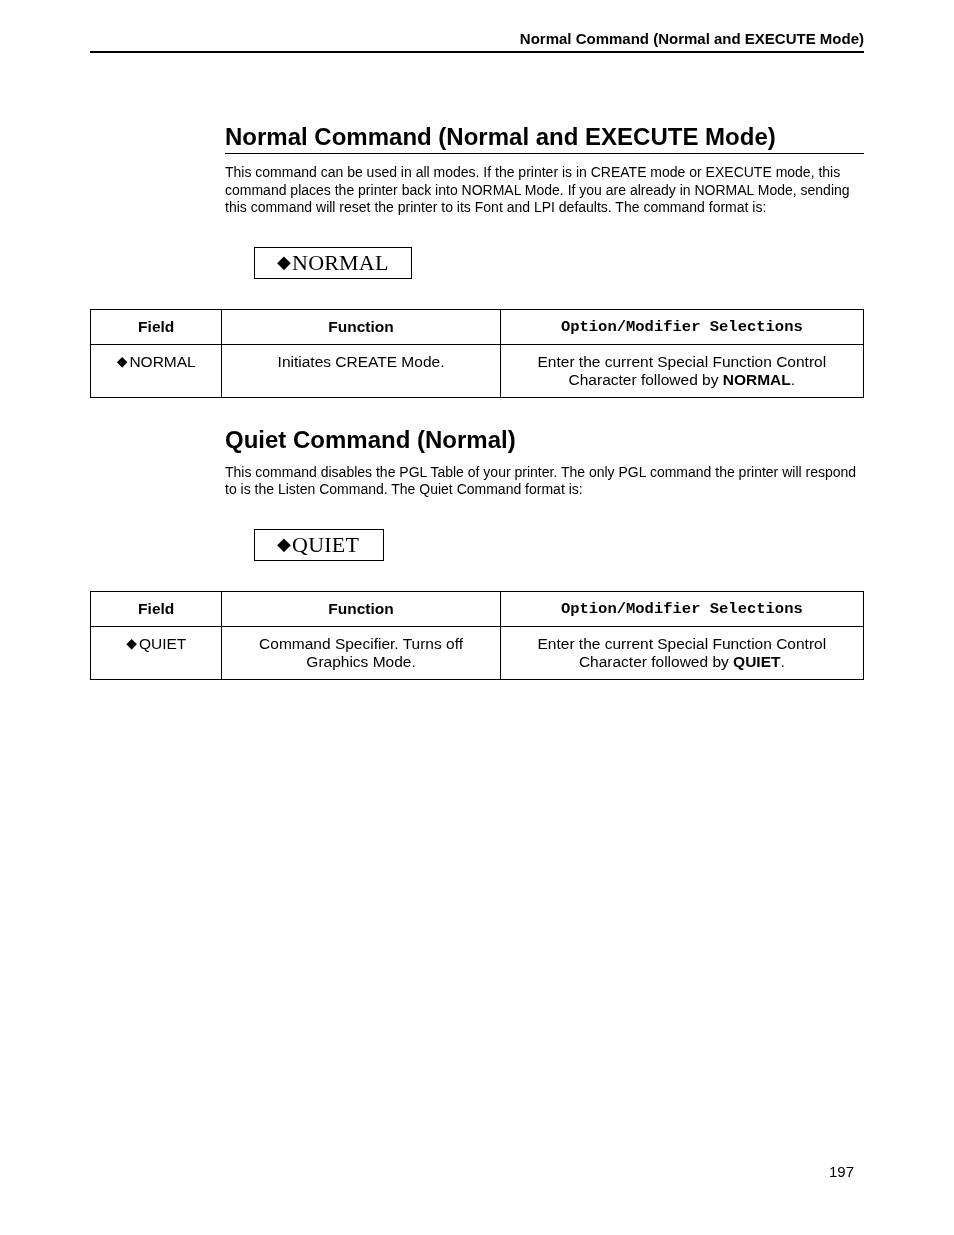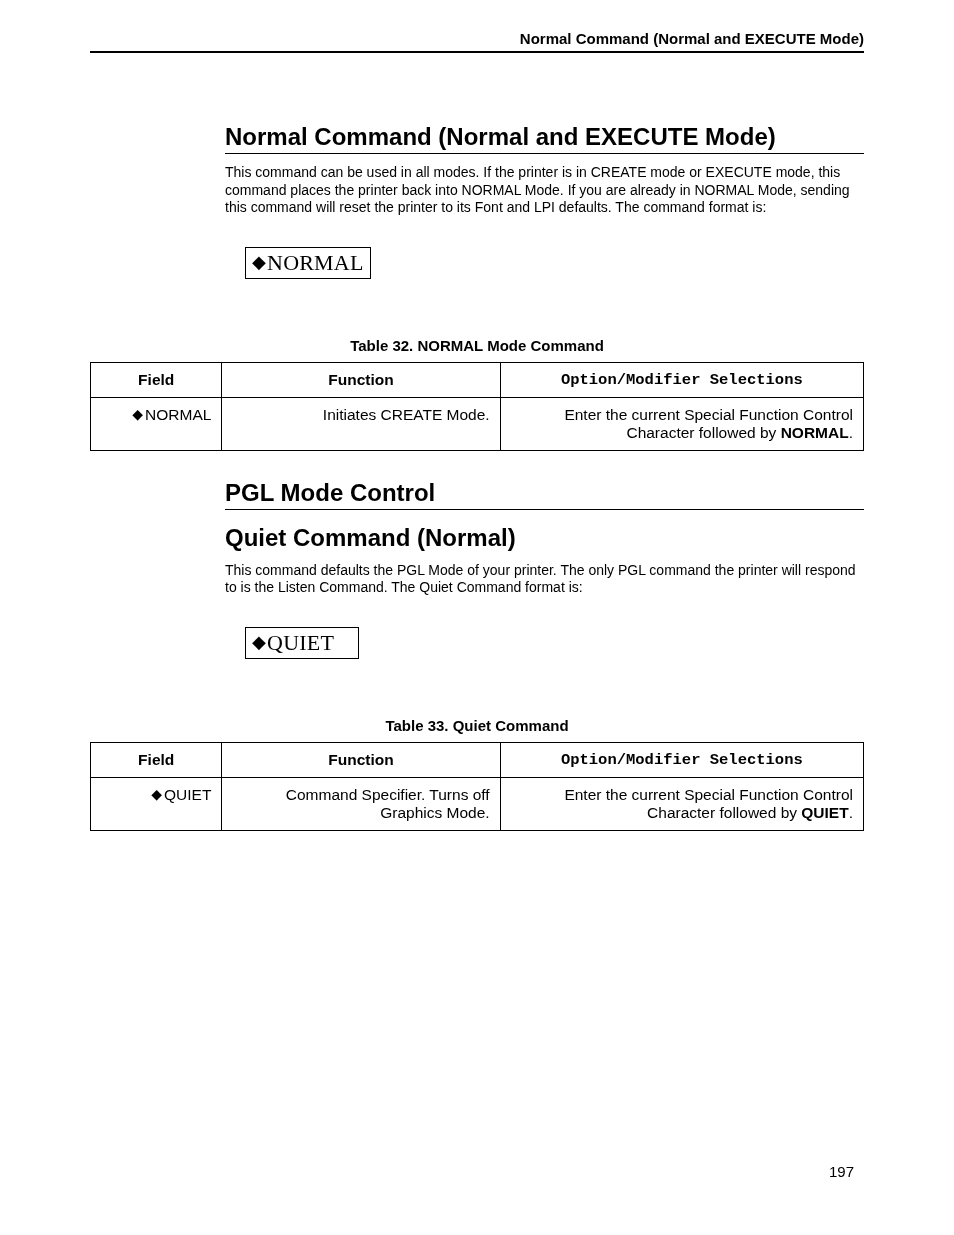--- a/index.html
+++ b/index.html
@@ -43,24 +43,24 @@
       margin: 14px 0 6px 0;
     }
     p.body-text {
       font-size: 14px;
       line-height: 1.25;
       margin: 10px 0 0 0;
     }
     .cmd-box {
       display: inline-block;
       border: 1.5px solid #000;
-      padding: 2px 6px;
+      padding: 2px 22px;
       font-family: 'Times New Roman', Times, serif;
       font-size: 22px;
-      margin: 30px 0 30px 20px;
+      margin: 30px 0 30px 29px;
       letter-spacing: 0.2px;
     }
     .cmd-box .diamond {
       font-size: 18px;
       position: relative;
       top: -2px;
       margin-right: 1px;
     }
     .table-caption {
       text-align: center;
@@ -70,21 +70,21 @@
     }
     table.reftable {
       width: 100%;
       border-collapse: collapse;
       margin-bottom: 28px;
       font-size: 15.5px;
     }
     table.reftable th, table.reftable td {
       border: 1.5px solid #000;
       padding: 8px 10px;
-      text-align: right;
+      text-align: center;
       vertical-align: top;
     }
     table.reftable th {
       text-align: center;
       font-weight: bold;
     }
     .col-field { width: 17%; }
     .col-func { width: 36%; }
     .col-opt { width: 47%; font-family: Liberation Mono, monospace; }
     .diamond-inline {
@@ -108,50 +108,47 @@
 
   <div class="content">
     <h1 class="section-title">Normal Command (Normal and EXECUTE Mode)</h1>
     <p class="body-text">This command can be used in all modes. If the printer is in CREATE mode or EXECUTE mode, this command places the printer back into NORMAL Mode. If you are already in NORMAL Mode, sending this command will reset the printer to its Font and LPI defaults. The command format is:</p>
     <div class="cmd-box">
       <span class="diamond">◆</span><span>NORMAL</span>
     </div>
   </div>
 
   <div class="content-tables">
-    <div class="table-caption">Table 32. NORMAL Mode Command</div>
     <table class="reftable">
       <thead>
         <tr>
           <th class="col-field">Field</th>
           <th class="col-func">Function</th>
           <th class="col-opt">Option/Modifier Selections</th>
         </tr>
       </thead>
       <tbody>
         <tr>
           <td><span class="diamond-inline">◆</span><span>NORMAL</span></td>
           <td>Initiates CREATE Mode.</td>
           <td><span>Enter the current Special Function Control Character followed by </span><b>NORMAL</b><span>.</span></td>
         </tr>
       </tbody>
     </table>
   </div>
 
   <div class="content">
-    <h1 class="section-title">PGL Mode Control</h1>
     <h2 class="sub-title">Quiet Command (Normal)</h2>
-    <p class="body-text">This command defaults the PGL Mode of your printer. The only PGL command the printer will respond to is the Listen Command. The Quiet Command format is:</p>
+    <p class="body-text">This command disables the PGL Table of your printer. The only PGL command the printer will respond to is the Listen Command. The Quiet Command format is:</p>
     <div class="cmd-box" style="padding-right:24px;font-family:Liberation Serif, serif;">
       <span class="diamond">◆</span><span>QUIET</span>
     </div>
   </div>
 
   <div class="content-tables">
-    <div class="table-caption">Table 33. Quiet Command</div>
     <table class="reftable">
       <thead>
         <tr>
           <th class="col-field">Field</th>
           <th class="col-func">Function</th>
           <th class="col-opt">Option/Modifier Selections</th>
         </tr>
       </thead>
       <tbody>
         <tr>

